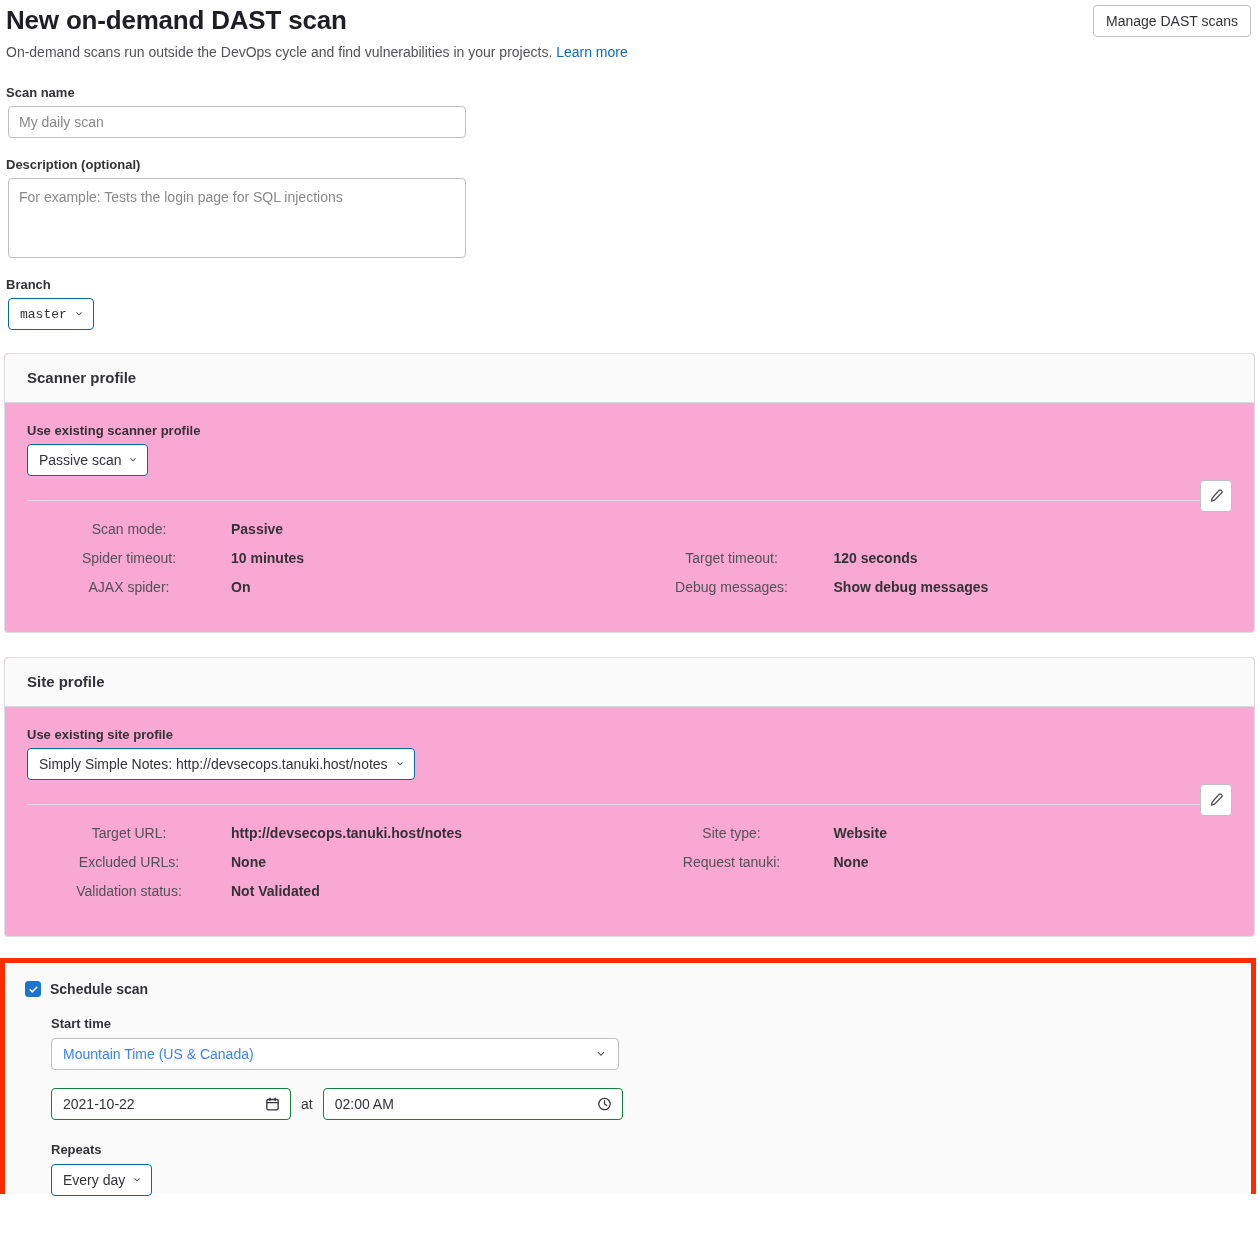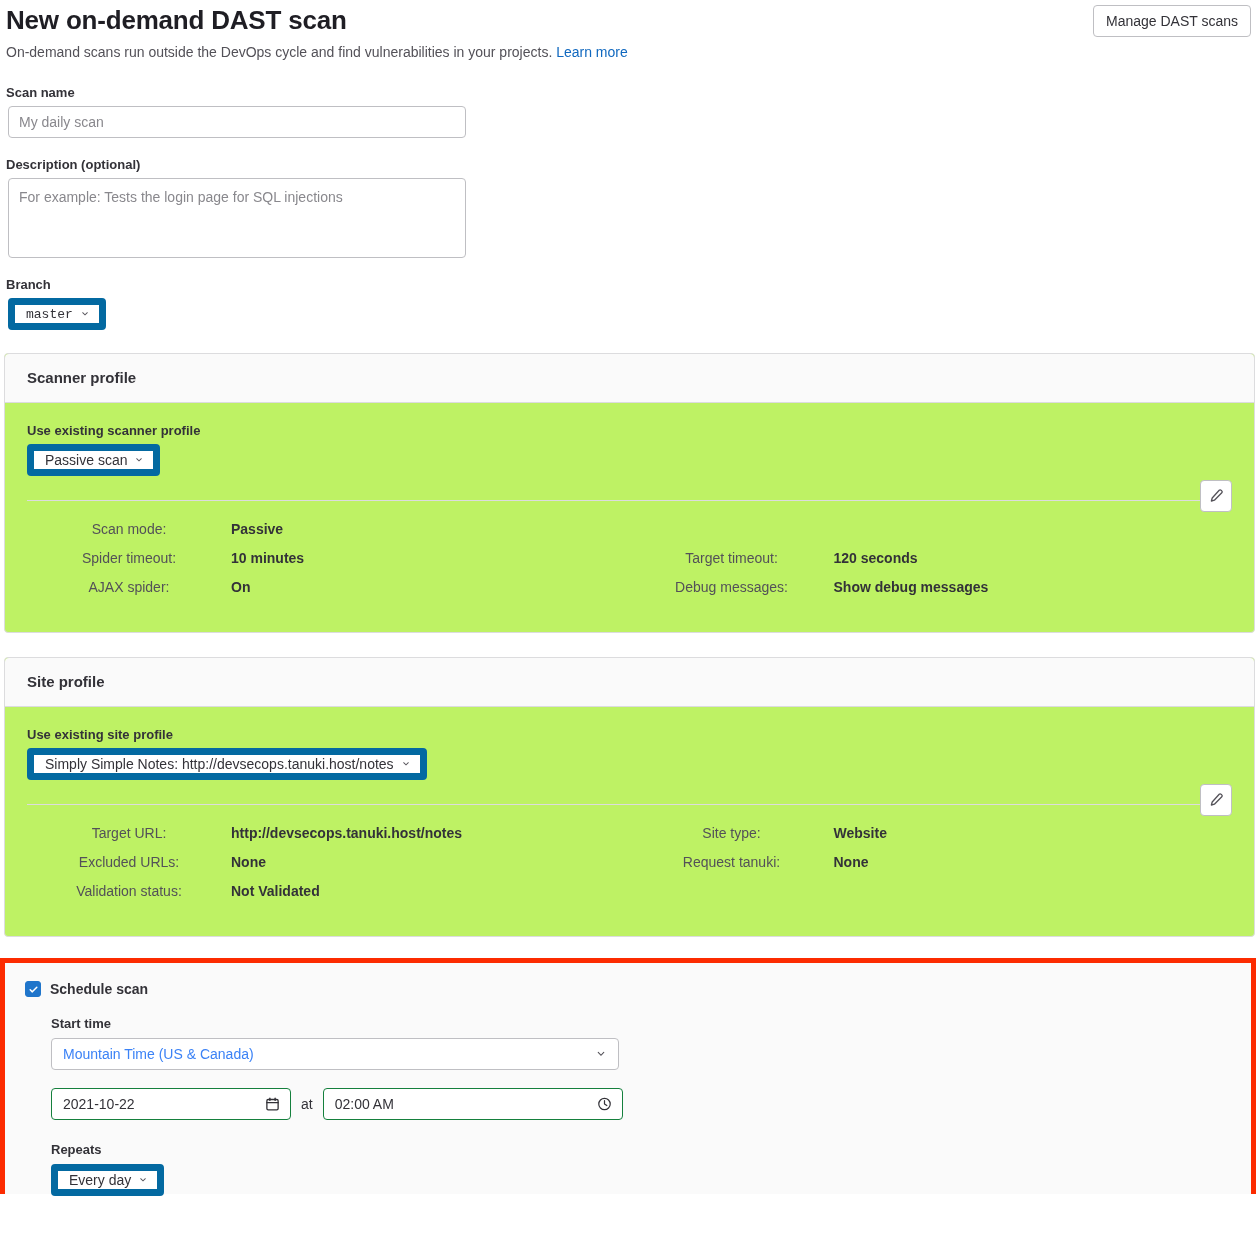--- a/index.html
+++ b/index.html
@@ -104,39 +104,39 @@
   .dd-btn {
     display: inline-flex;
     align-items: center;
     gap: 7px;
     height: 32px;
     padding: 0 9px 0 11px;
     font-size: 14px;
     font-family: "Liberation Sans", sans-serif;
     color: #333238;
     background: #fff;
-    border: 7px solid #0369a1;
+    border: 1px solid #0369a1;
     border-radius: 4px;
     cursor: pointer;
     white-space: nowrap;
   }
   .dd-btn.mono { font-family: "Liberation Mono", monospace; font-size: 13px; }
   .caret {
     display: inline-block;
     width: 10px; height: 10px;
     flex: 0 0 10px;
     color: #535158;
   }
   .caret svg { display:block; width:10px; height:10px; }
 
   
   .card {
     border: 1px solid #dcdcde;
     border-radius: 4px;
-    background: #bef264;
+    background: #f9a8d4;
     margin-top: 0;
   }
   .card-header {
     background: #fafafa;
     border-bottom: 1px solid #dcdcde;
     border-radius: 4px 4px 0 0;
     padding: 14px 22px;
     font-size: 15px;
     font-weight: bold;
     color: #333238;

